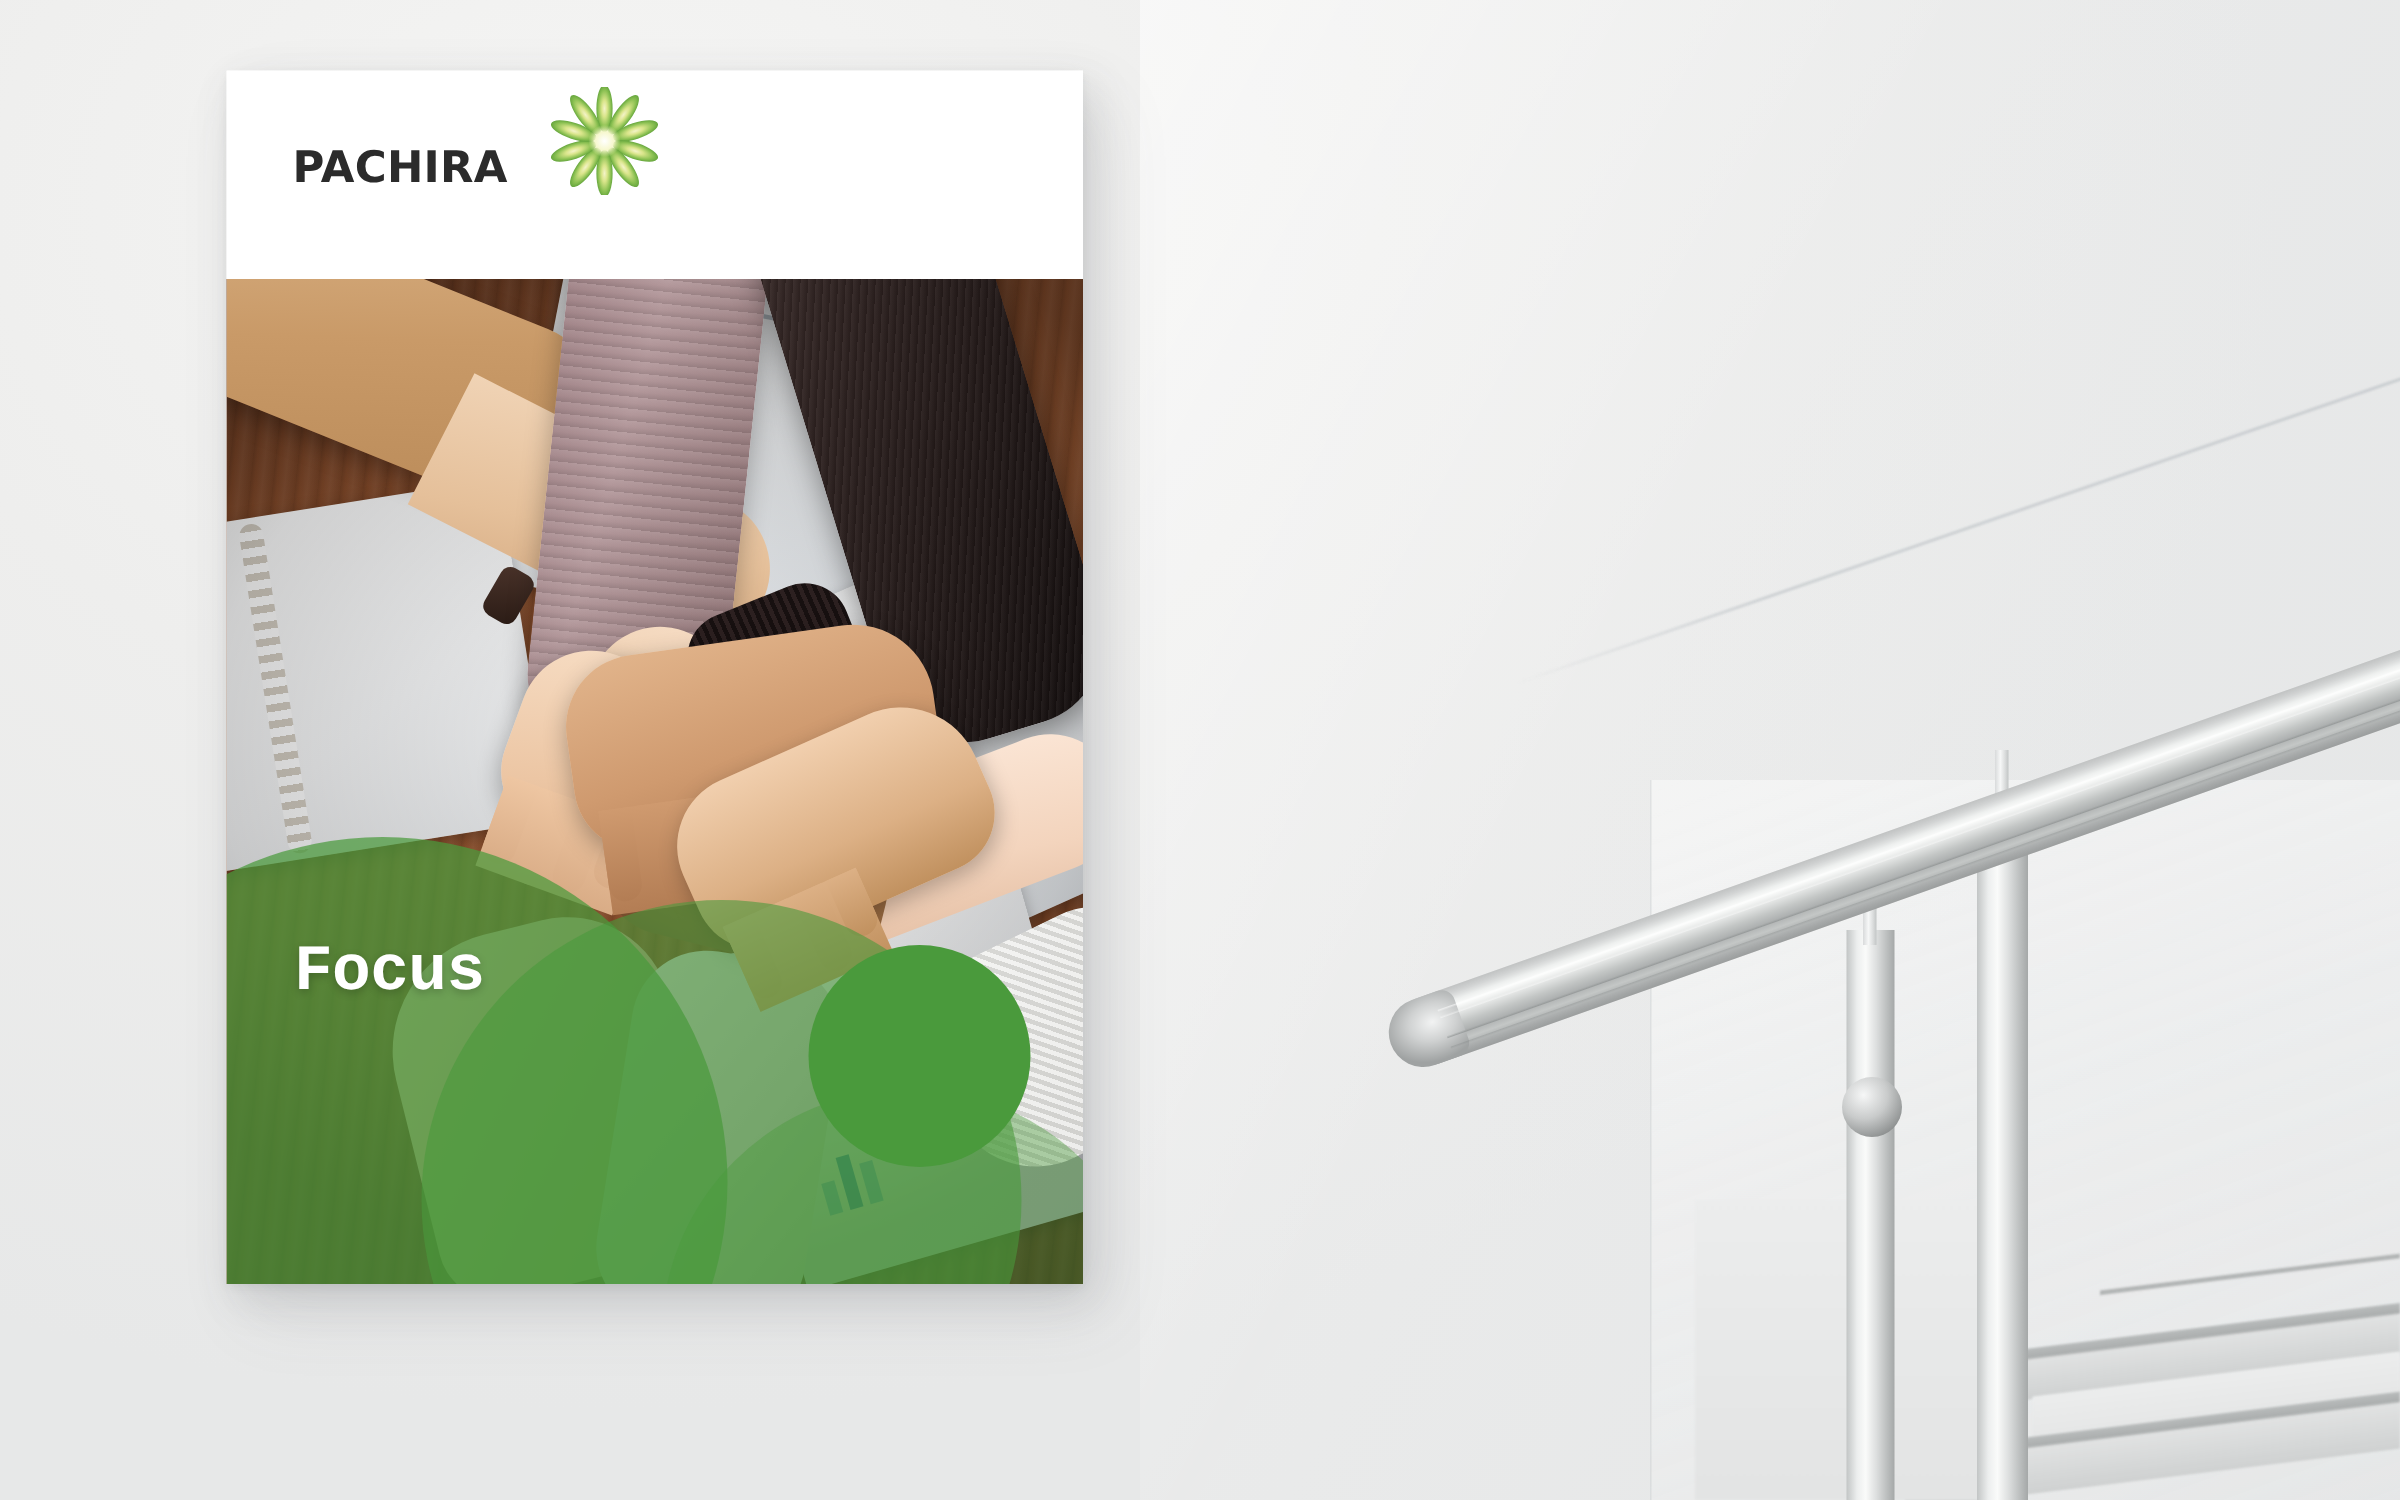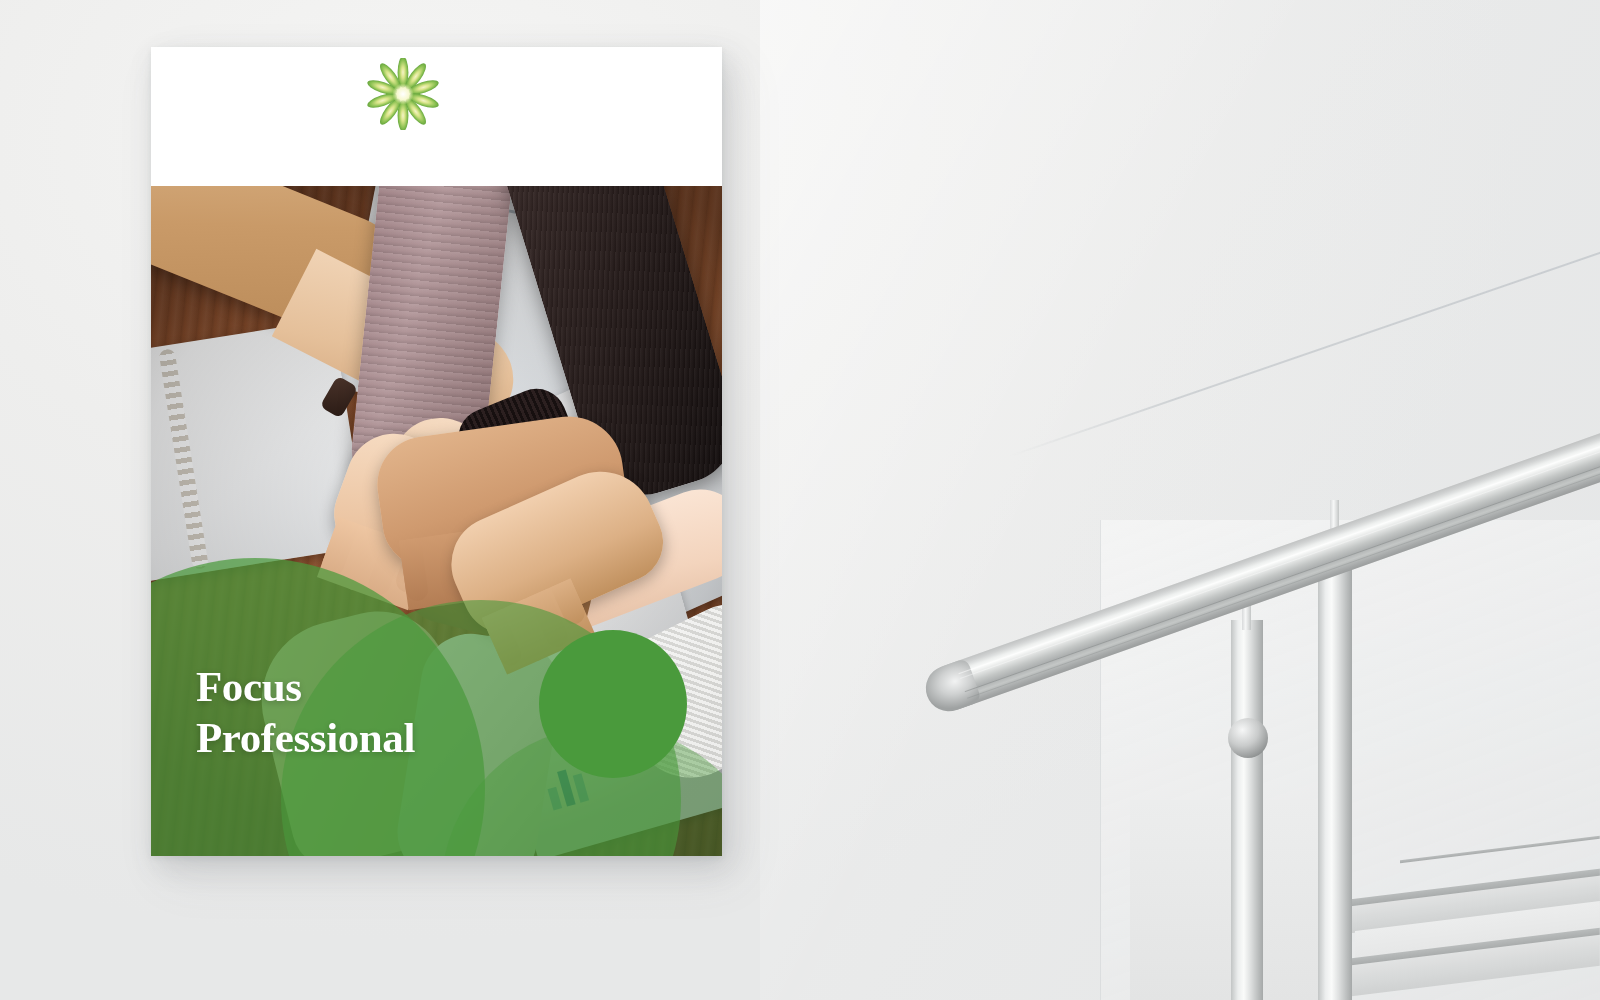--- a/index.html
+++ b/index.html
@@ -400,24 +400,24 @@
   }
   .blob-solid {
     left: 388px; top: 444px;
     width: 148px; height: 148px;
     background: #4a9a3c;
   }
 
   
   .headline {
     position: absolute;
-    left: 45px; top: 475px;
+    left: 45px; top: 436px;
     width: 500px;
     color: #ffffff;
-    font-family: Liberation Serif, serif;
+    font-family: Liberation Mono, monospace;
     font-weight: bold;
     font-size: 43px;
     line-height: 51px;
     letter-spacing: -0.4px;
     text-shadow: 0 2px 6px rgba(0,0,0,0.22);
   }
   .headline div { white-space: nowrap; }
 </style>
 </head>
 <body>
@@ -504,20 +504,21 @@
                   <ellipse cx="0" cy="-30" rx="7.5" ry="22"></ellipse>
                 </g>
               <g transform="rotate(324)"> 
                   <ellipse cx="0" cy="-30" rx="7.5" ry="22"></ellipse>
                 </g>
             </g>
             <circle cx="0" cy="0" r="15" fill="url(#ctr)"></circle>
           </g>
         </svg>
 
+        <div class="logo-text">PACHIRA</div>
       </div>
     </div>
 
     <div class="cover-photo">
 
       <div class="wood"></div>
 
       <div class="paper" style="left:208px; top:-34px; width:230px; height:260px; transform:rotate(11deg);">
         <div class="bar-chart" style="left:36px; top:136px; height:70px;">
           <i style="height:30px"></i>
@@ -597,19 +598,18 @@
         </div>
       </div>
 
       <div class="blob blob-big"></div>
       <div class="blob blob-mid"></div>
       <div class="blob blob-low"></div>
       <div class="blob blob-solid"></div>
 
       <div class="headline">
         <div>Focus</div>
-        <div>Professional</div>
       </div>
 
     </div>
   </div>
 
 </div>
 
 </body></html>

